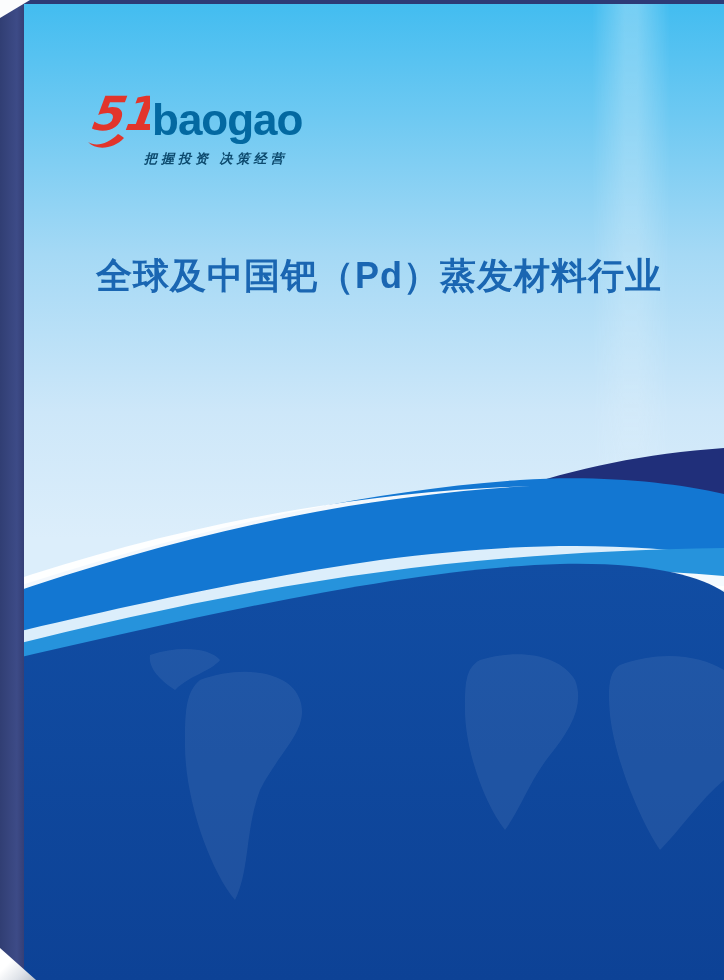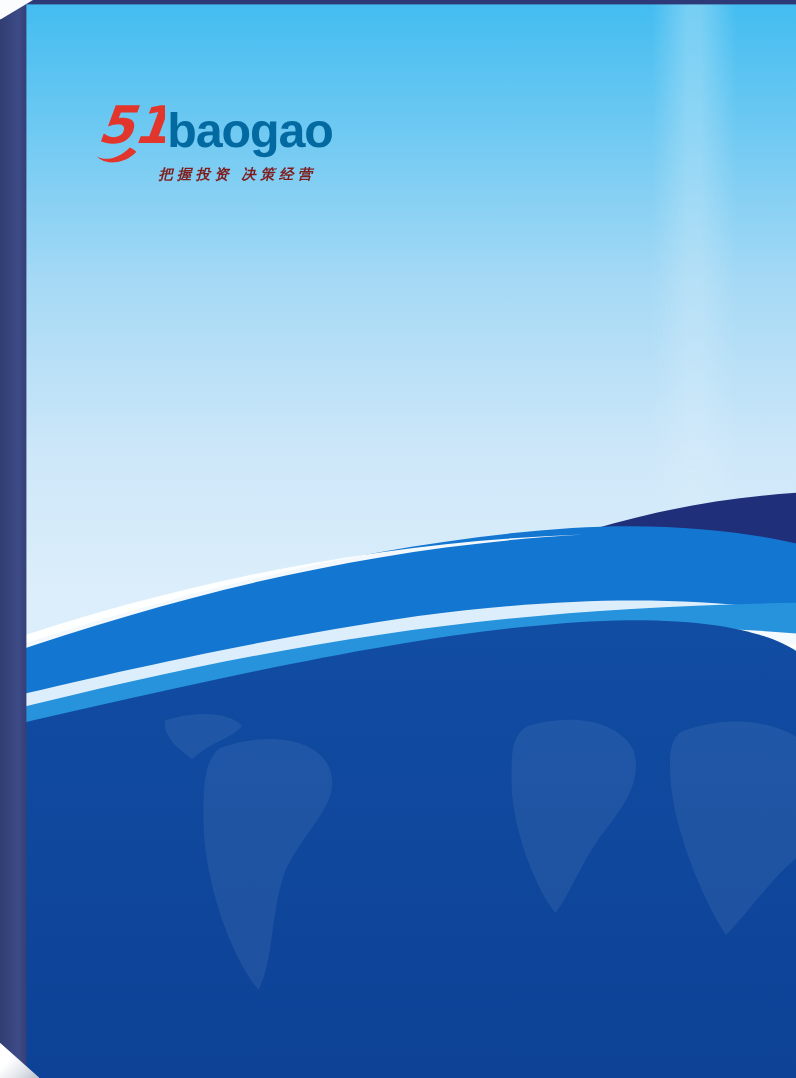--- a/index.html
+++ b/index.html
@@ -92,17 +92,18 @@
 <div class="logo">
   <div class="logo-row">
     <svg class="logo-mark" viewBox="0 0 66 58">
       <g transform="skewX(-10)">
         <text x="14" y="40" font-size="47" font-weight="bold" font-style="italic" font-family="DejaVu Sans, sans-serif" fill="#e2352b">51</text>
       </g>
       <path d="M 34,44 C 24,54 12,57 4,52 C 12,61 30,59 40,48 C 38,46 36,45 34,44 Z" fill="#e2352b"></path>
     </svg>
     <div class="logo-word" style="color:#0369a1;">baogao</div>
   </div>
-  <div class="tagline" style="color:#7f1d1d;">把握投资 决策经营</div>
+  <div class="tagline" style="color:#0c4a6e;">把握投资 决策经营</div>
 </div>
 
 <div class="title" style="color:#1a66b2;">
+  <div class="t-line">全球及中国钯（Pd）蒸发材料行业</div>
 </div>
 
 </body></html>

